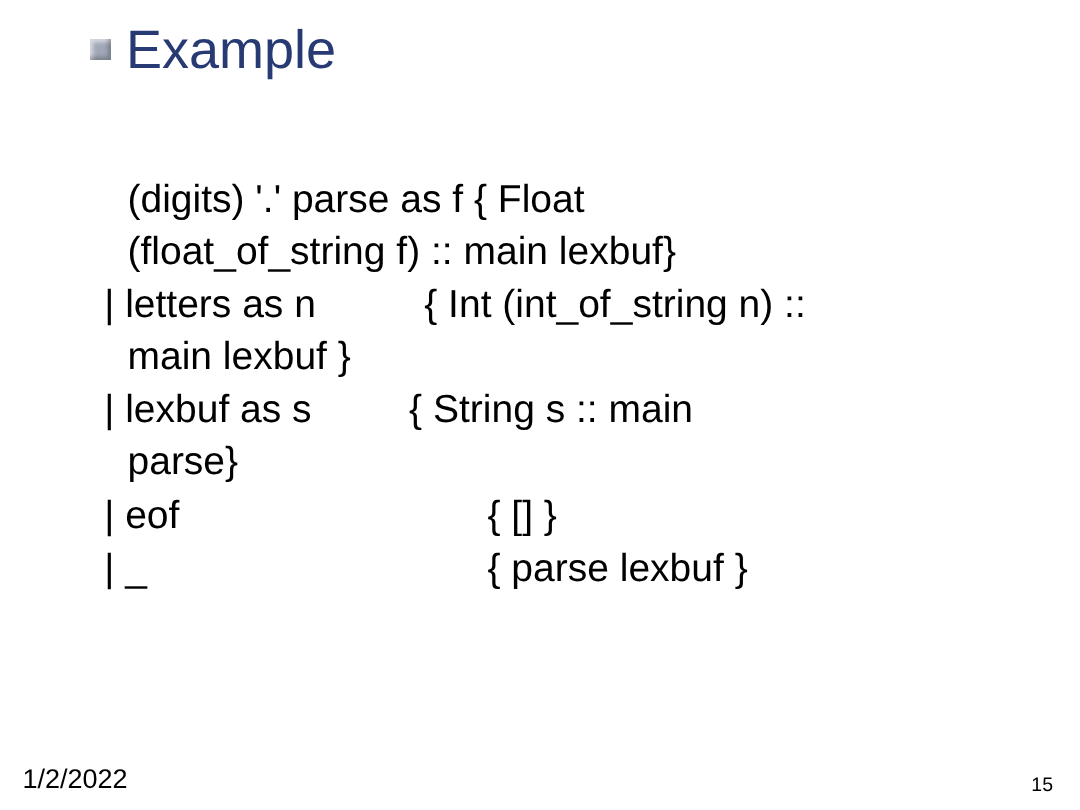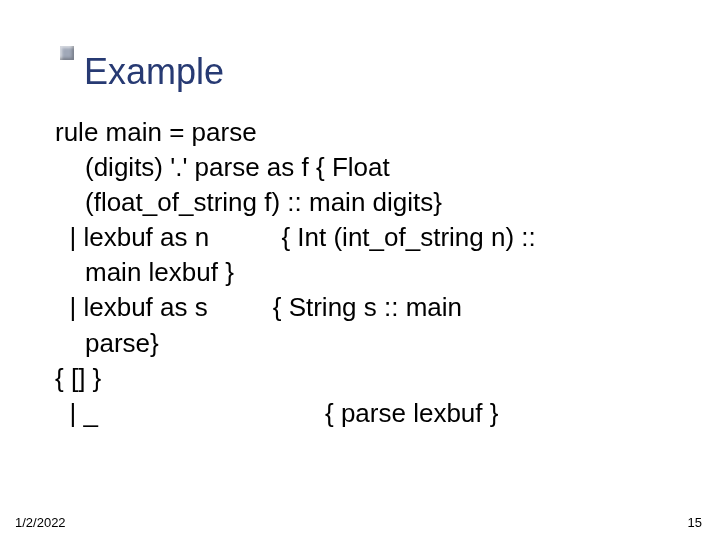--- a/index.html
+++ b/index.html
@@ -32,21 +32,20 @@
     height: 14px;
     background: #a0a8b8;
     box-shadow: inset -2px -2px 3px rgba(0,0,0,0.25), inset 2px 2px 3px rgba(255,255,255,0.6);
     flex: 0 0 auto;
   }
   .title-text {
     font-size: 36px;
     color: #273a73;
     font-weight: 400;
     font-family: Verdana, Geneva, sans-serif;
-    margin-top: 39px;
   }
   .body {
     position: absolute;
     top: 115px;
     left: 55px;
     right: 40px;
     font-size: 26px;
     line-height: 1.35;
     font-family: Verdana, Geneva, sans-serif;
     color: #000;
@@ -58,21 +57,21 @@
     position: absolute;
     bottom: 10px;
     left: 0;
     right: 0;
     height: 20px;
   }
   .footer-date {
     position: absolute;
     left: 15px;
     bottom: 0;
-    font-size: 13px;
+    font-size: 18px;
     font-family: Arial, sans-serif;
     color: #000;
   }
   .footer-page {
     position: absolute;
     right: 18px;
     bottom: 0;
     font-size: 13px;
     font-family: Arial, sans-serif;
     color: #000;
@@ -82,28 +81,28 @@
 <body>
 
 <div class="slide">
 
   <div class="title-row">
     <div class="title-bullet"></div>
     <div class="title-text">Example</div>
   </div>
 
   <div class="body">
-    <div>rule main = parse</div>
     <div class="hang">(digits) '.' parse as f { Float</div>
-    <div class="hang">(float_of_string f) :: main digits}</div>
-    <div style="white-space:pre">  <span>| lexbuf as n          { Int (int_of_string n) ::</span></div>
+    <div class="hang">(float_of_string f) :: main lexbuf}</div>
+    <div style="white-space:pre">  <span>| letters as n          { Int (int_of_string n) ::</span></div>
     <div class="hang">main lexbuf }</div>
     <div style="white-space:pre">  <span>| lexbuf as s         { String s :: main</span></div>
     <div class="hang">parse}</div>
     <div style="display:flex">
+      <span style="width:270px; white-space:pre">  <span>| eof</span></span>
       <span>{ [] }</span>
     </div>
     <div style="display:flex">
       <span style="width:270px; white-space:pre">  <span>| _</span></span>
       <span>{ parse lexbuf }</span>
     </div>
   </div>
 
   <div class="footer">
     <div class="footer-date">1/2/2022</div>

